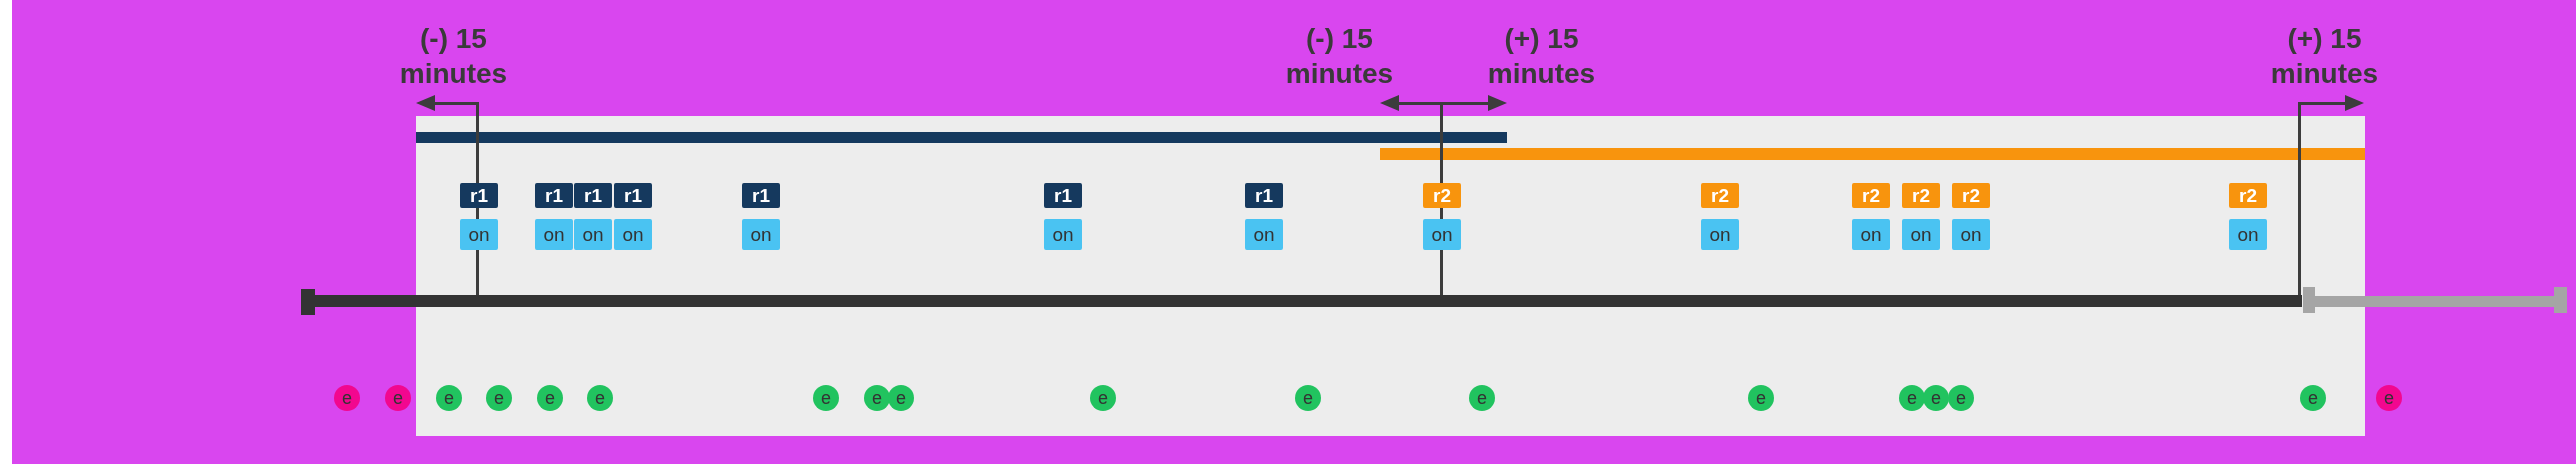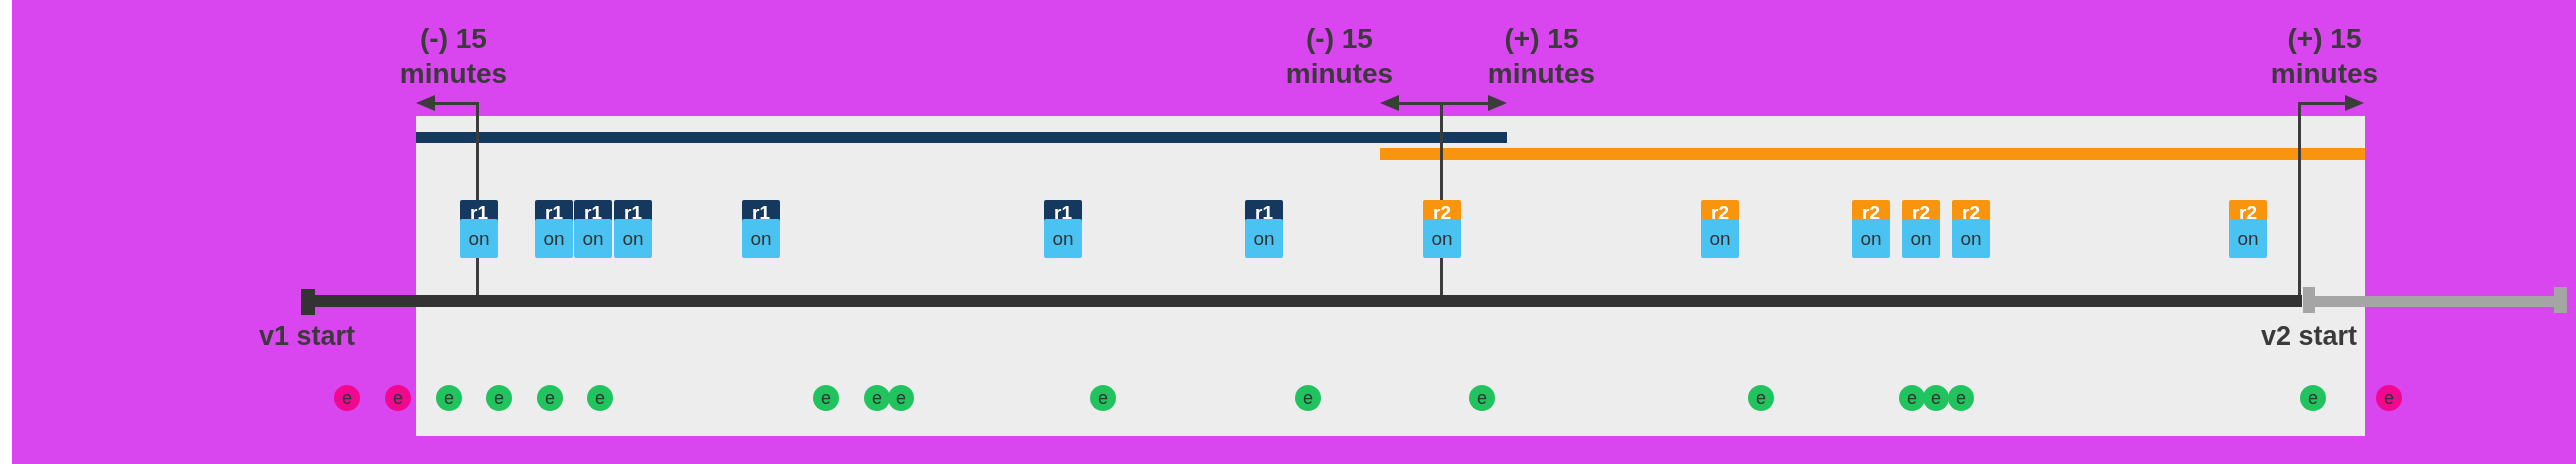--- a/index.html
+++ b/index.html
@@ -16,26 +16,26 @@
   .hline{position:absolute;top:102px;height:2.8px;background:#3C3C3C;}
   .arrowhead{position:absolute;top:95px;width:0;height:0;border-top:8.5px solid transparent;border-bottom:8.5px solid transparent;}
   .arrowhead.w{border-right:19px solid #3C3C3C;}
   .arrowhead.e{border-left:19px solid #3C3C3C;}
 
   .annotation{position:absolute;top:20.7px;width:207px;text-align:center;color:#3A3A3A;
     font-size:28px;font-weight:600;line-height:35px;}
 
   .rowlabel{position:absolute;left:0;width:270px;text-align:right;color:#3A3A3A;
     font-size:28px;font-weight:600;}
-  .rbadge{position:absolute;top:200px;width:38px;height:25.4px;border-radius:1.9px;
+  .rbadge{position:absolute;top:183px;width:38px;height:25.4px;border-radius:1.9px;
     display:flex;align-items:center;justify-content:center;
     color:#ffffff;font-size:19px;font-weight:600;}
   .rbadge.r1{background:#15395E;}
   .rbadge.r2{background:#F8940D;}
-  .onbadge{position:absolute;top:219px;width:38px;height:39px;border-radius:1.9px;background:#4AC3F2;
+  .onbadge{position:absolute;top:219px;width:38px;height:31px;border-radius:1.9px;background:#4AC3F2;
     display:flex;align-items:center;justify-content:center;color:#333333;font-size:19px;font-weight:500;}
 
   .tl-dark{position:absolute;left:289px;top:295px;width:2001px;height:12.2px;background:#333333;}
   .tl-gray{position:absolute;left:2291px;top:296px;width:252px;height:11.3px;background:#A5A5A5;}
   .tick{position:absolute;}
   .tick.v1{left:289px;top:289px;width:14px;height:26px;background:#333333;}
   .tick.v2{left:2291px;top:287px;width:12.2px;height:26px;background:#A5A5A5;}
   .tick.end{left:2542px;top:287px;width:13px;height:26px;background:#A5A5A5;}
   .startlabel{position:absolute;top:321px;width:188px;text-align:center;color:#3A3A3A;
     font-size:27px;font-weight:600;}
@@ -120,22 +120,20 @@
       <div class="onbadge" style="left: 1940px;">on</div>
       <div class="rbadge r2" style="left: 2217px;">r2</div>
       <div class="onbadge" style="left: 2217px;">on</div>
     </div>
 
   <div class="tl-dark"></div>
   <div class="tl-gray"></div>
   <div class="tick v1"></div>
   <div class="tick v2"></div>
   <div class="tick end"></div>
-  <div class="startlabel" style="left:201px;">v1 start</div>
-  <div class="startlabel" style="left:2203px;">v2 start</div>
 
   <div id="external-layer">
       <div class="evt magenta" style="left: 322px;">e</div>
       <div class="evt magenta" style="left: 373px;">e</div>
       <div class="evt green" style="left: 424px;">e</div>
       <div class="evt green" style="left: 474px;">e</div>
       <div class="evt green" style="left: 525px;">e</div>
       <div class="evt green" style="left: 575px;">e</div>
       <div class="evt green" style="left: 801px;">e</div>
       <div class="evt green" style="left: 852px;">e</div>

